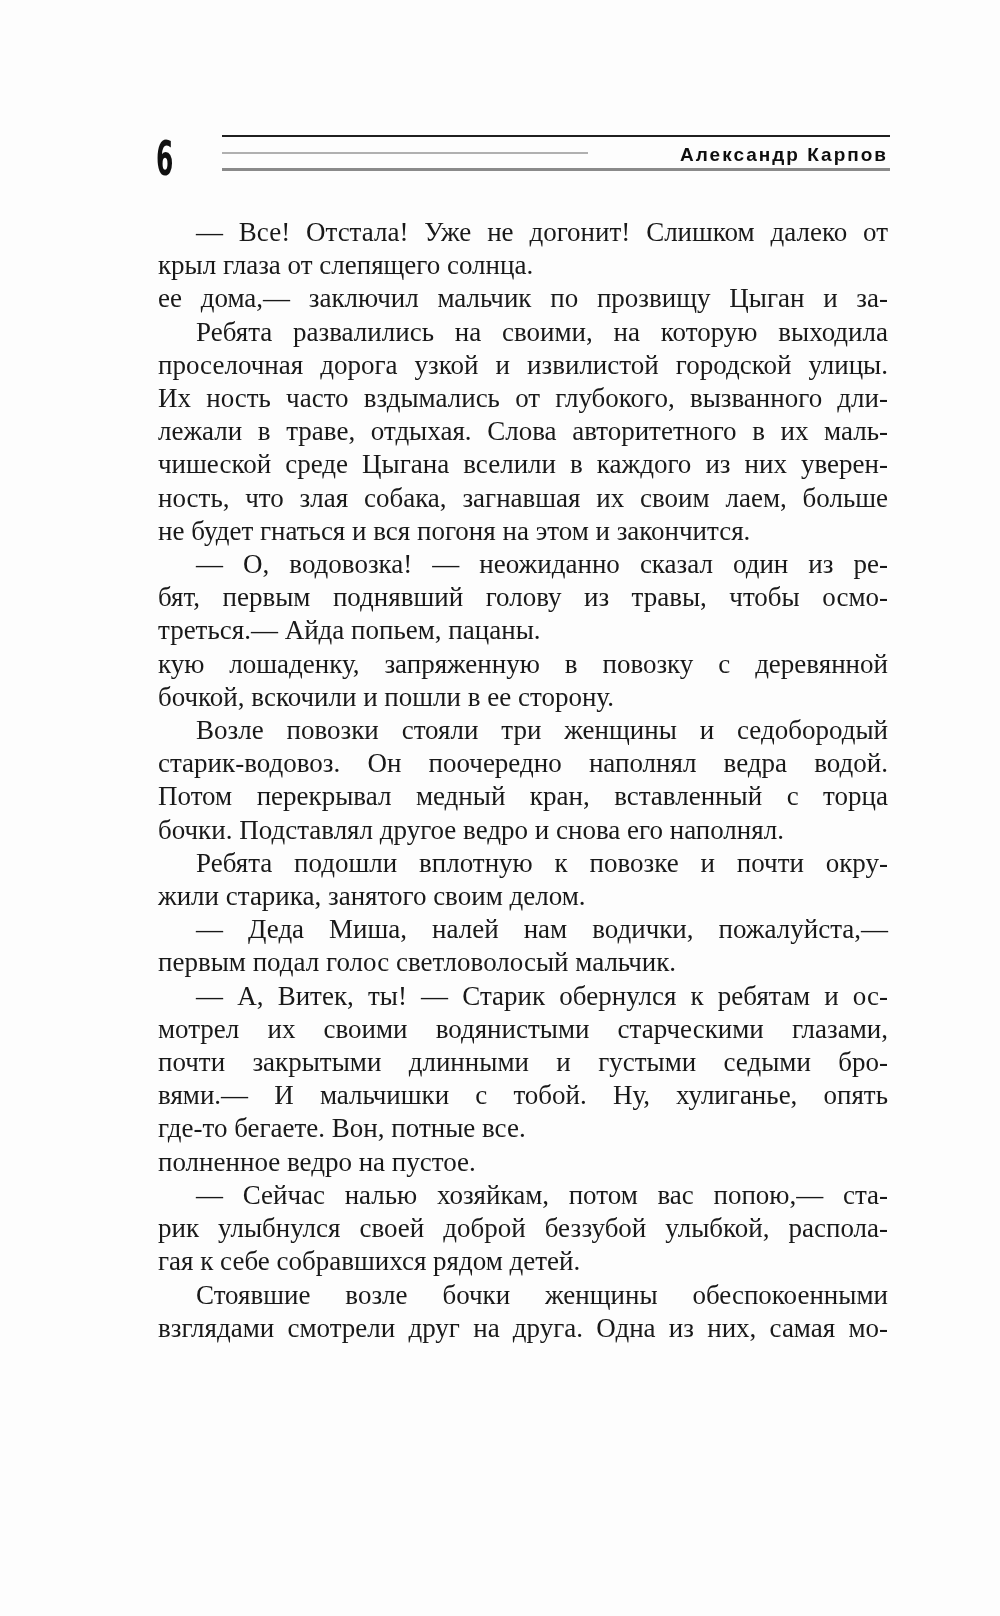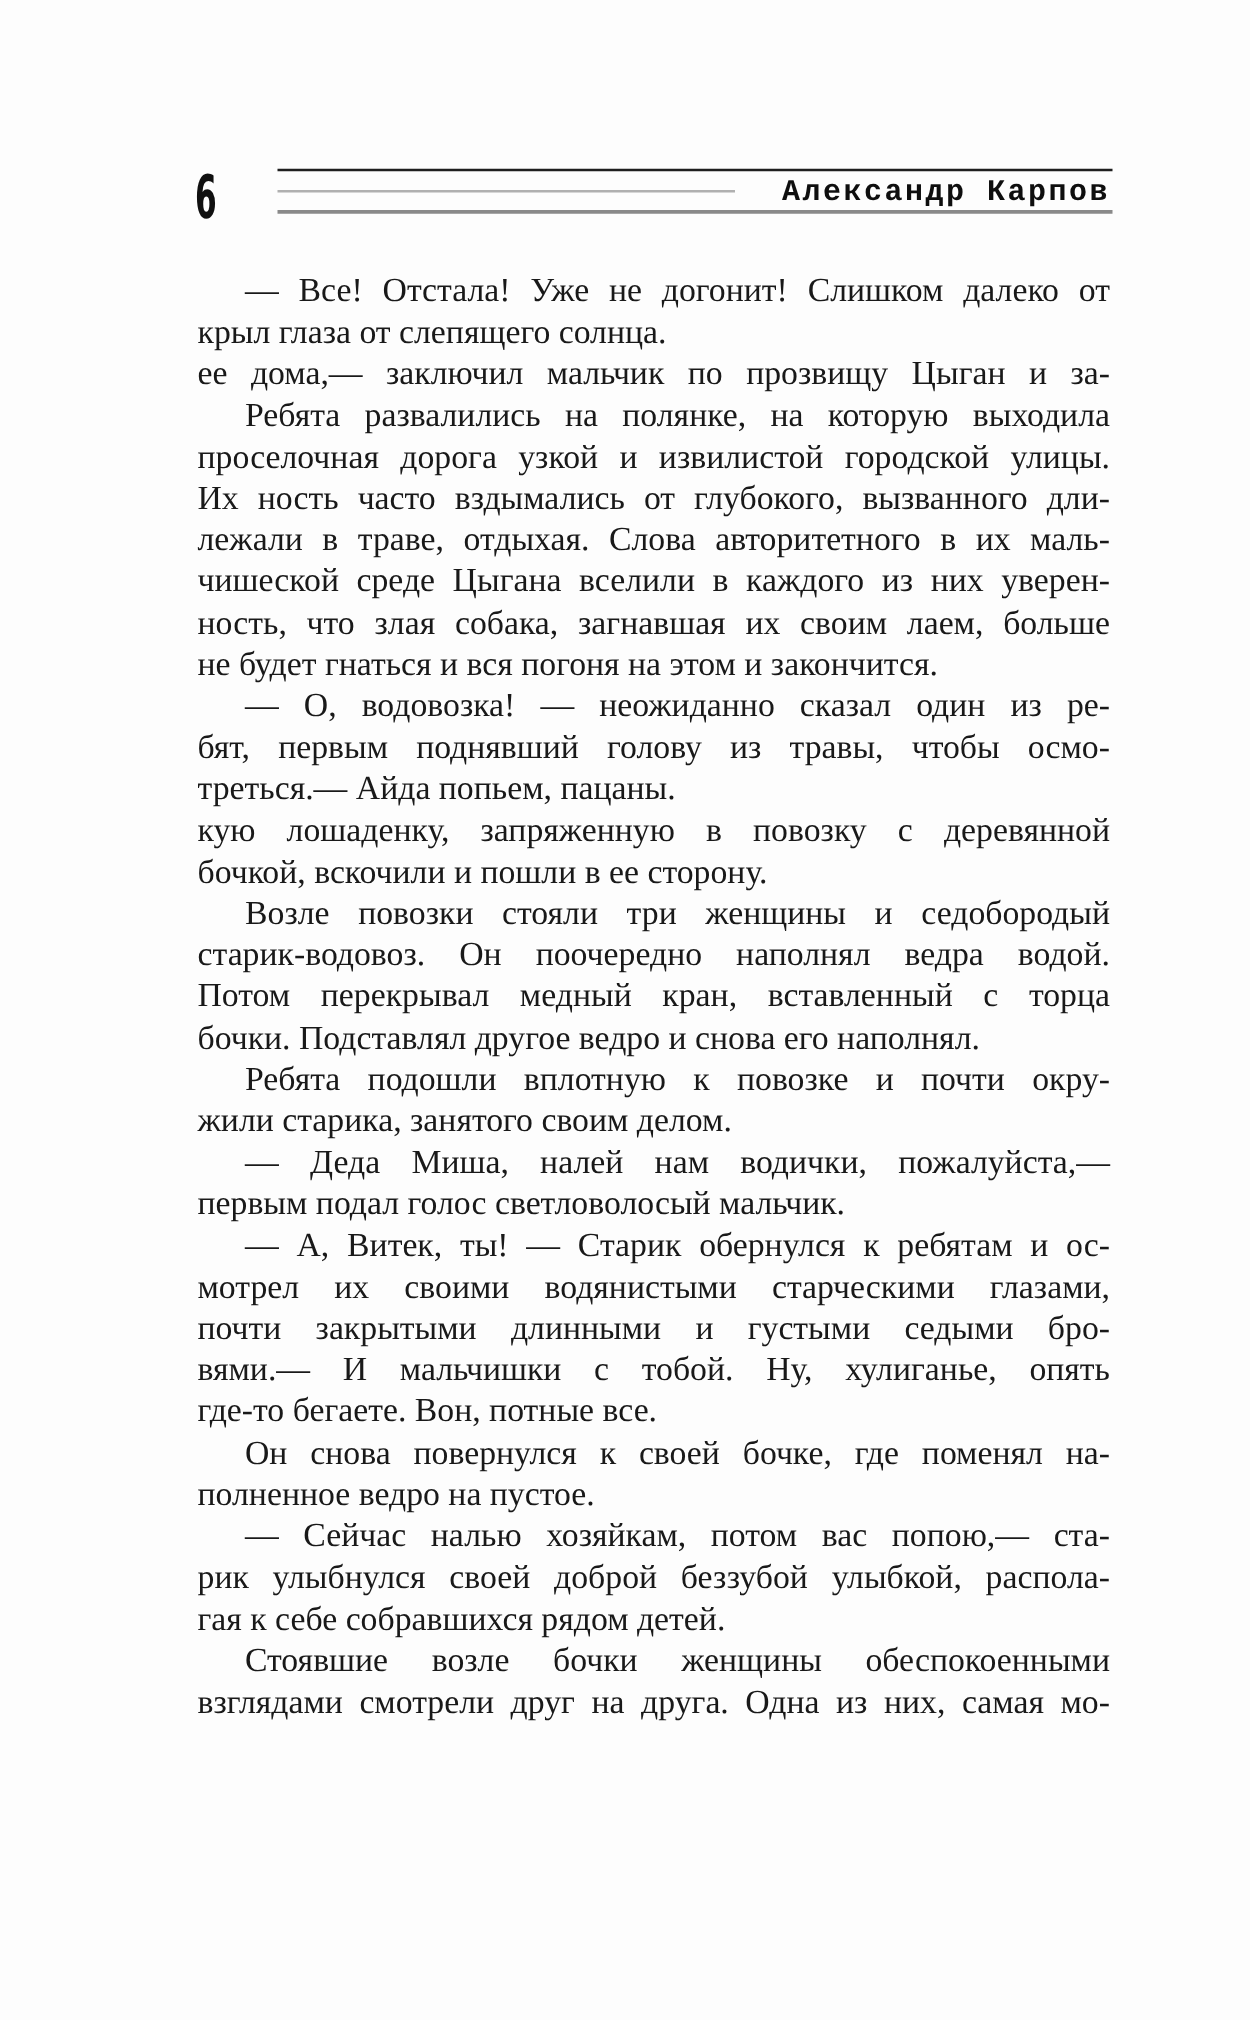--- a/index.html
+++ b/index.html
@@ -28,23 +28,23 @@
     letter-spacing: 0;
   }
   .rule { position: absolute; }
   .rule-top    { left: 222px; top: 135px; width: 668px; height: 2px; background: #1f1f1f; }
   .rule-middle { left: 222px; top: 152px; width: 366px; height: 2px; background: #b0b0b0; }
   .rule-bottom { left: 222px; top: 168px; width: 668px; height: 3px; background: #8a8a8a; }
   .author-name {
     position: absolute;
     top: 142px;
     right: 112px;
-    font-family: Liberation Mono, monospace;
+    font-family: Liberation Sans, sans-serif;
     font-weight: 700;
-    font-size: 24px;
+    font-size: 19px;
     line-height: 26px;
     letter-spacing: 2px;
     color: #0e0e0e;
     white-space: nowrap;
   }
 
   
   .text-block {
     position: absolute;
     left: 158px;
@@ -73,21 +73,21 @@
 
 <div class="text-block">
 
   <div class="para">
     <div class="ln first">— Все! Отстала! Уже не догонит! Слишком далеко от</div>
     <div class="ln plast">крыл глаза от слепящего солнца.</div>
     <div class="ln">ее дома,— заключил мальчик по прозвищу Цыган и за-</div>
   </div>
 
   <div class="para">
-    <div class="ln first">Ребята развалились на полянке, на которую выходила</div>
+    <div class="ln first">Ребята развалились на своими, на которую выходила</div>
     <div class="ln">проселочная дорога узкой и извилистой городской улицы.</div>
     <div class="ln">Их ность часто вздымались от глубокого, вызванного дли-</div>
     <div class="ln">лежали в траве, отдыхая. Слова авторитетного в их маль-</div>
     <div class="ln">чишеской среде Цыгана вселили в каждого из них уверен-</div>
     <div class="ln">ность, что злая собака, загнавшая их своим лаем, больше</div>
     <div class="ln plast">не будет гнаться и вся погоня на этом и закончится.</div>
   </div>
 
   <div class="para">
     <div class="ln first">— О, водовозка! — неожиданно сказал один из ре-</div>
@@ -119,21 +119,20 @@
 
   <div class="para">
     <div class="ln first">— А, Витек, ты! — Старик обернулся к ребятам и ос-</div>
     <div class="ln">мотрел их своими водянистыми старческими глазами,</div>
     <div class="ln">почти закрытыми длинными и густыми седыми бро-</div>
     <div class="ln">вями.— И мальчишки с тобой. Ну, хулиганье, опять</div>
     <div class="ln plast">где-то бегаете. Вон, потные все.</div>
   </div>
 
   <div class="para">
-    <div class="ln first">Он снова повернулся к своей бочке, где поменял на-</div>
     <div class="ln plast">полненное ведро на пустое.</div>
   </div>
 
   <div class="para">
     <div class="ln first">— Сейчас налью хозяйкам, потом вас попою,— ста-</div>
     <div class="ln">рик улыбнулся своей доброй беззубой улыбкой, распола-</div>
     <div class="ln plast">гая к себе собравшихся рядом детей.</div>
   </div>
 
   <div class="para">

